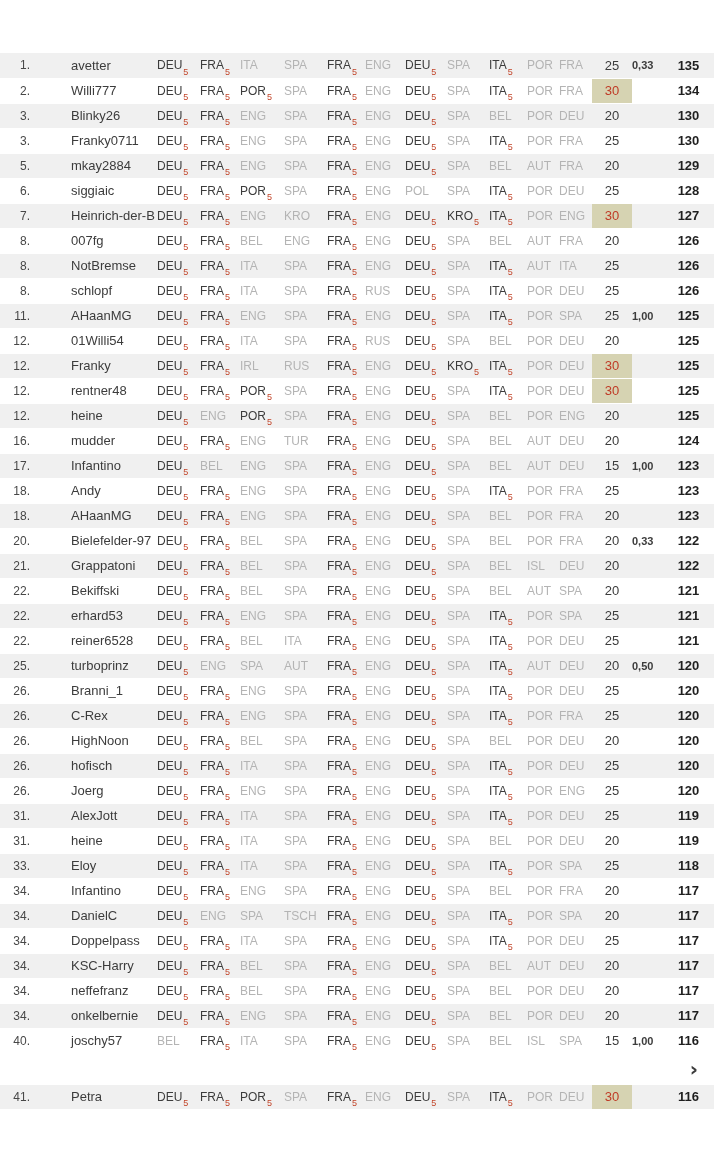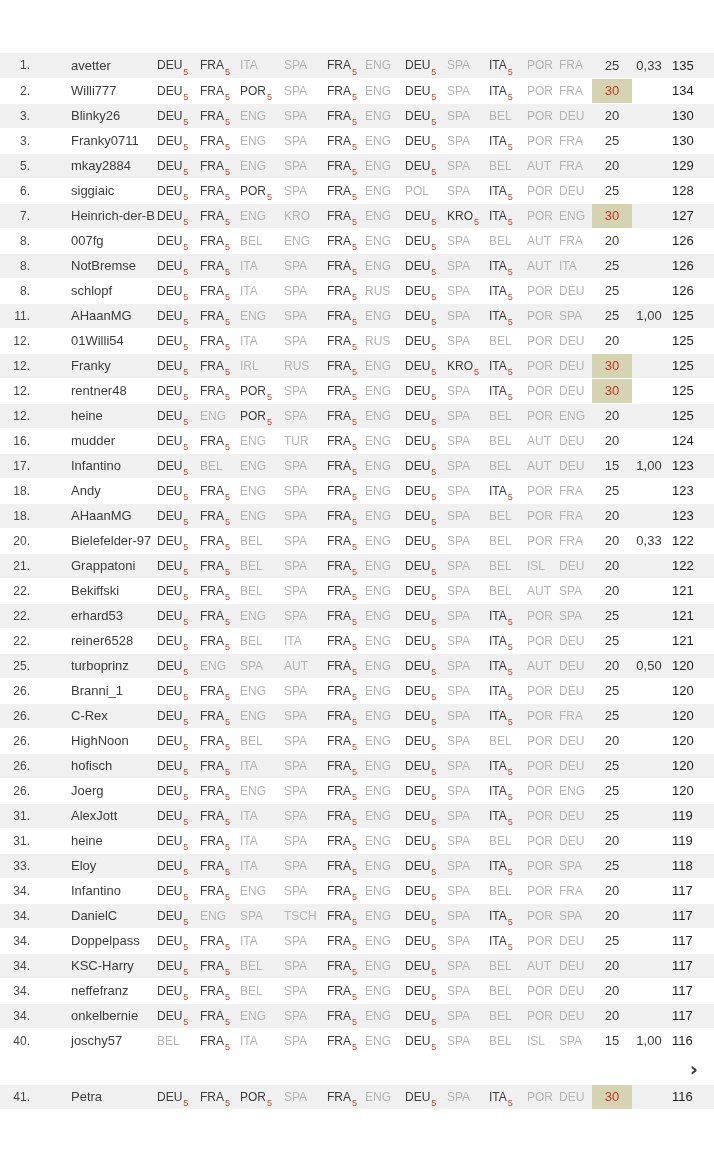--- a/index.html
+++ b/index.html
@@ -18,22 +18,22 @@
   td.rank{text-align:right;padding-right:10px;color:#474747;}
   td.name{padding-left:15px;font-size:13px;}
   td.name span{cursor:pointer;margin-left:16px;}
   td.pick{text-align:left;padding-left:2px;}
   td.pick.hit{color:var(--hit-text);}
   td.pick.miss{color:var(--miss-text);}
   td.pick sub{font-size:9px;line-height:0;position:relative;top:2px;left:1px;
               color:var(--sub-points);}
   td.pts{text-align:center;font-size:13px;margin-top:12px;}
   td.pts.hl{background:var(--highlight-bg) !important;color:var(--highlight-text);text-align:center;}
-  td.quota{text-align:center;padding-right:6px;font-size:13px;}
-  td.total{text-align:left;padding-right:9px;font-size:13px;font-weight:normal;
+  td.quota{text-align:left;padding-right:6px;font-size:11px;font-weight:bold;}
+  td.total{text-align:center;padding-right:9px;font-size:13px;font-weight:bold;
            color:var(--total-text);}
   .pagination-bar{height:31px;display:flex;align-items:center;justify-content:flex-end;
                   padding-right:16px;}
   .next-btn{cursor:pointer;color:#3c3c3c;font-size:20px;font-weight:bold;line-height:1;
             font-family:"DejaVu Sans",sans-serif;}
 </style>
 </head>
 <body>
 
 <div class="top-spacer"></div>

